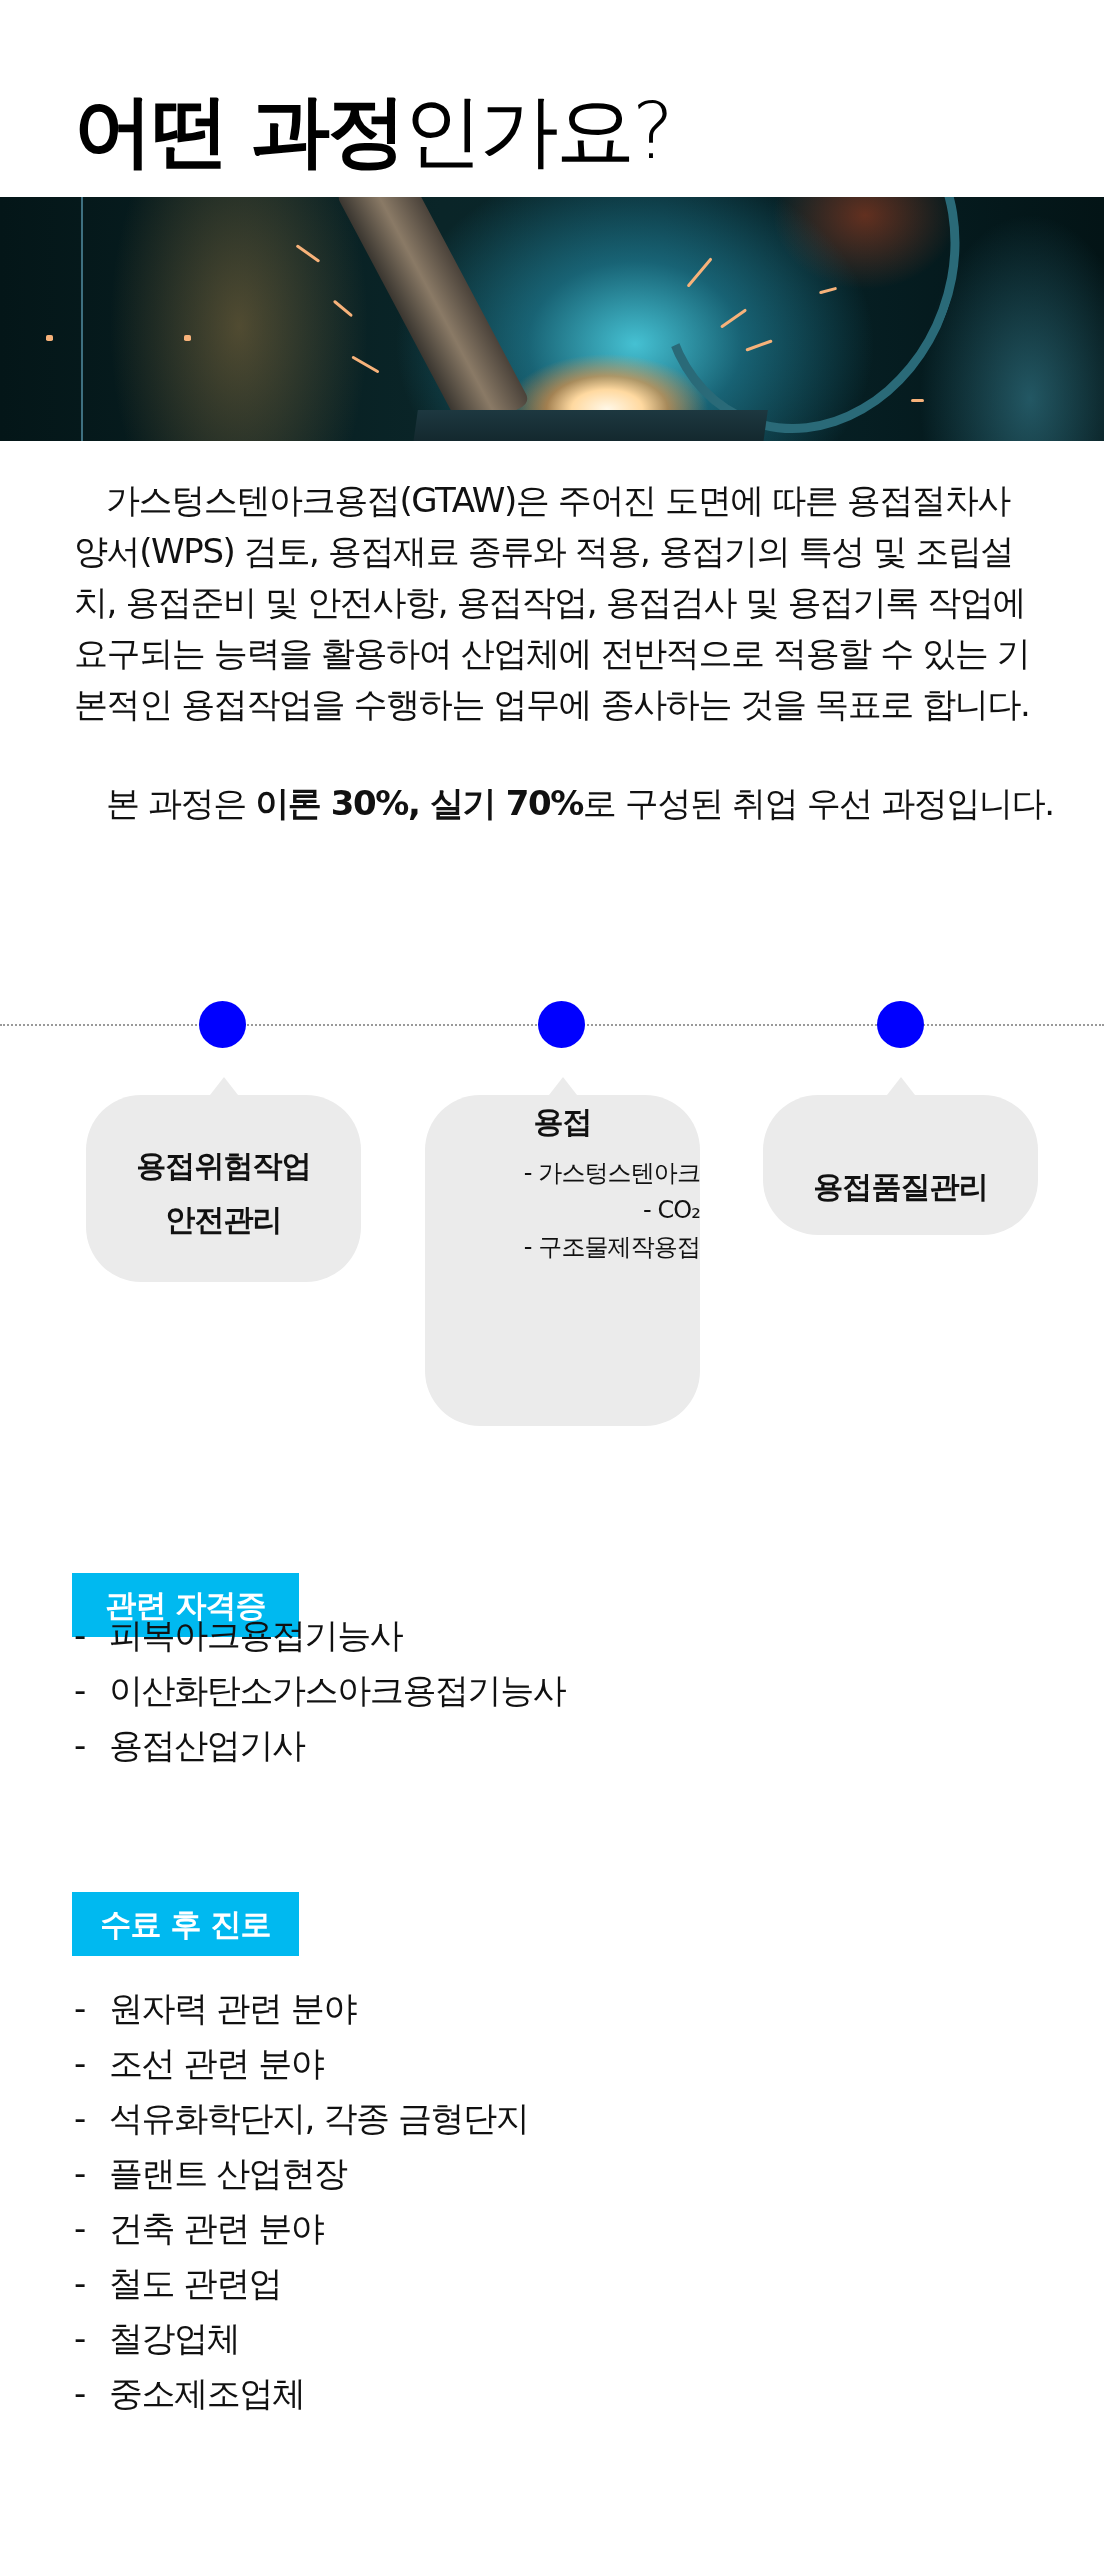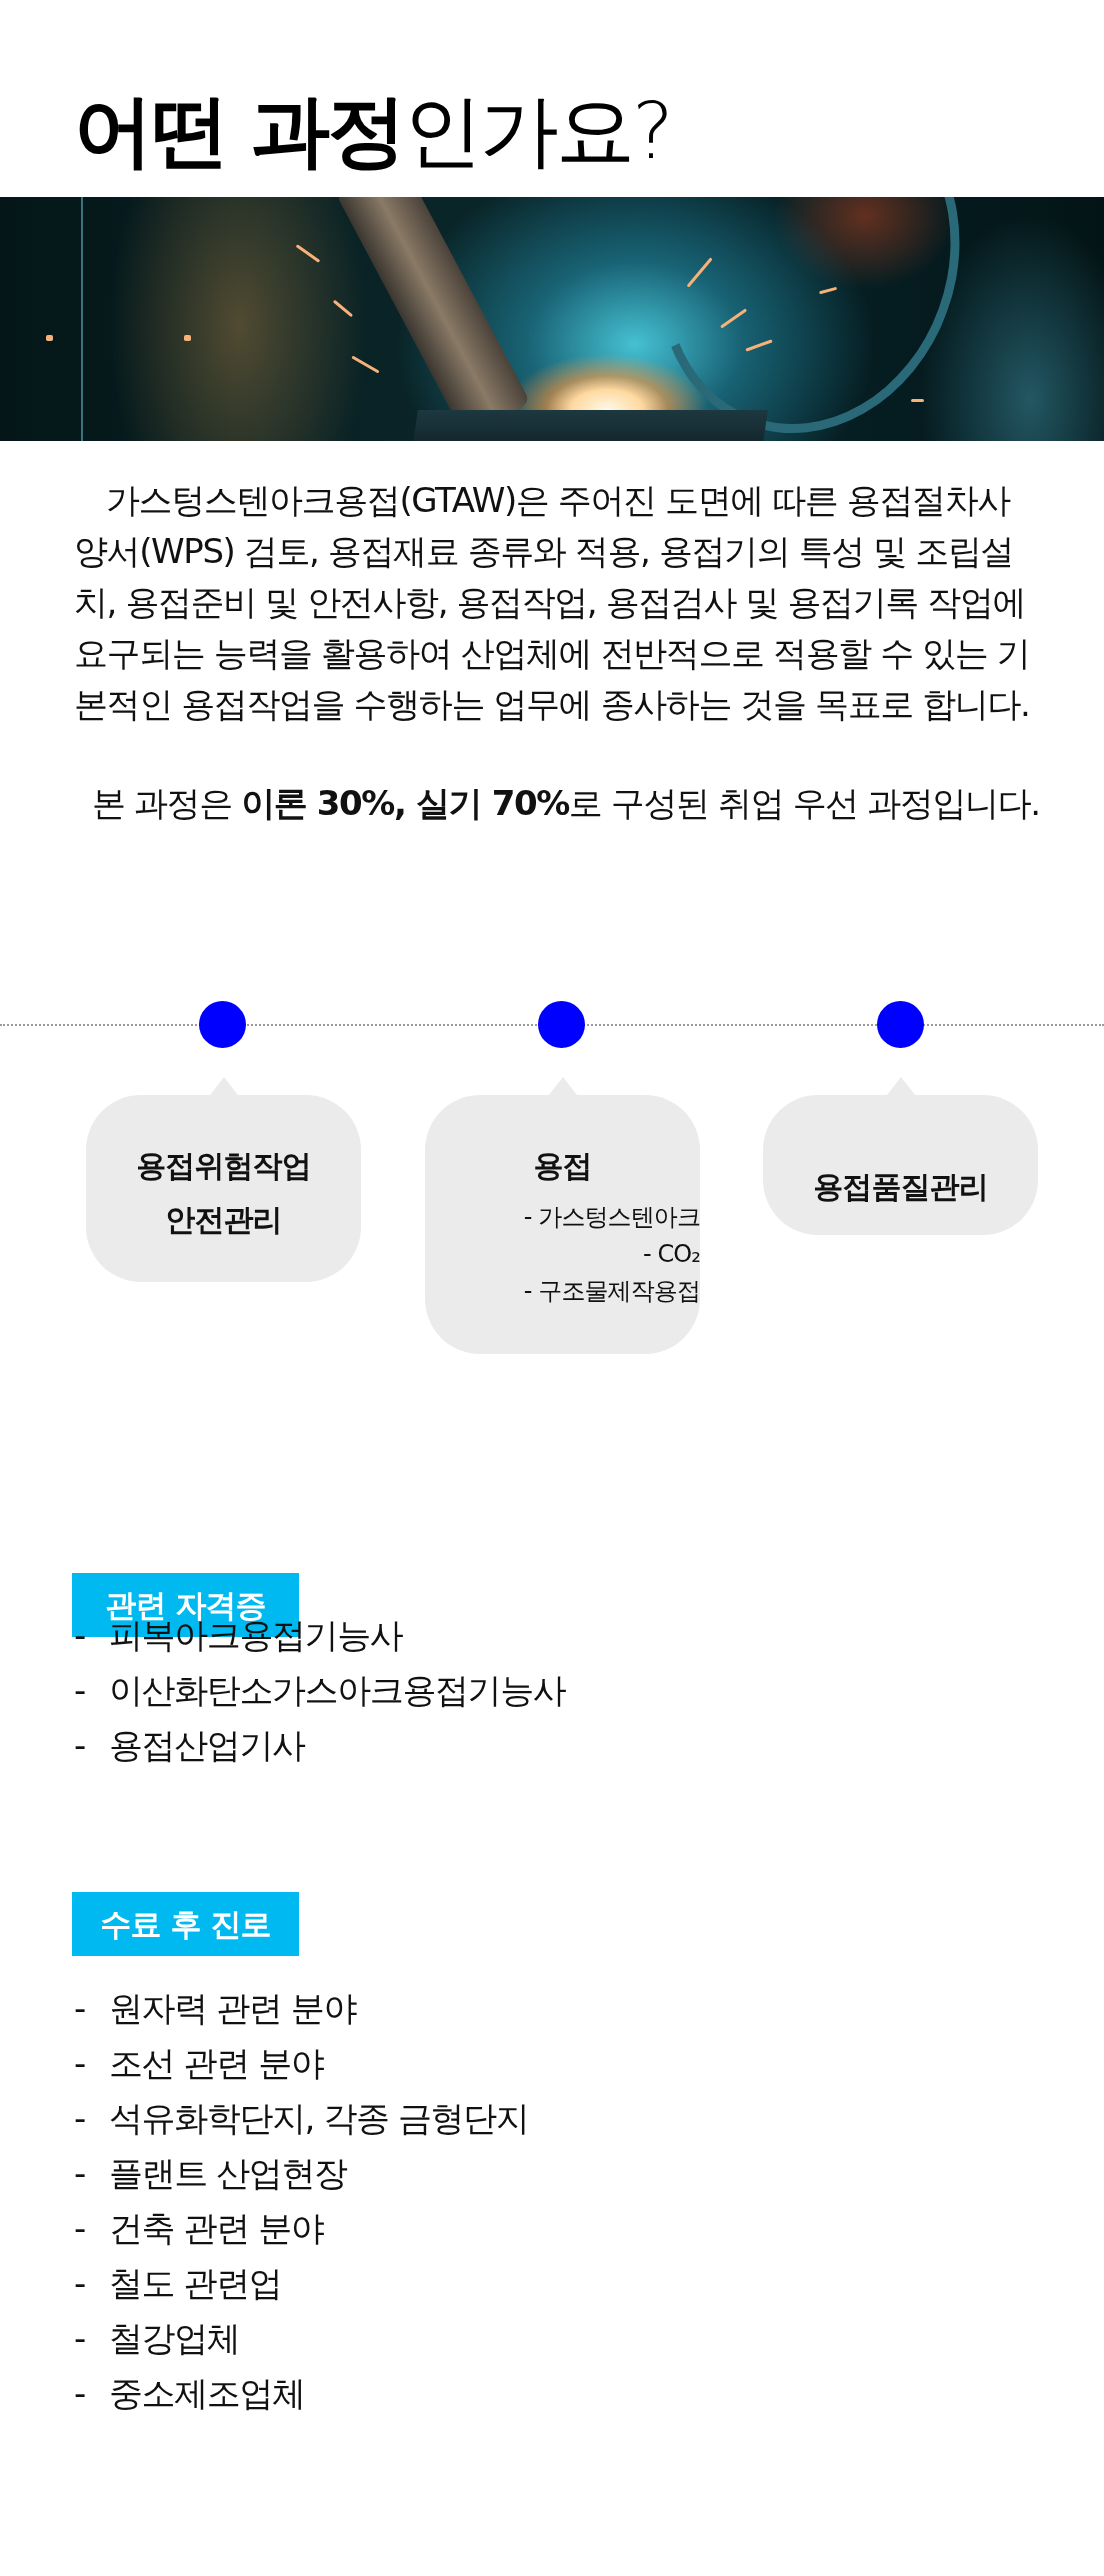--- a/index.html
+++ b/index.html
@@ -24,21 +24,21 @@
                  border: 9.2px solid #2a6a78; border-left-color: transparent; border-top-color: transparent;
                  border-radius: 50%; transform: rotate(20deg); }
   .hero .plate { position: absolute; left: 414px; top: 213px; width: 350px; height: 55px;
                  background: linear-gradient(180deg, #1d3840, #0c1c20); transform: skewX(-8deg); }
   .hero .spark { position: absolute; height: 2.8px; background: #f7b27a; border-radius: 1.8px; }
   .hero .vline { position: absolute; left: 81px; top: 0; width: 1.8px; height: 244px; background: rgba(120,200,230,0.5); }
 
   .para { position: absolute; left: 74px; top: 475px; width: 957px; font-size: 34px; line-height: 51px;
           letter-spacing: -1.4px; margin: 0; color: #111; }
   .para .indent { display: inline-block; width: 32px; }
-  .para2 { position: absolute; left: 92px; top: 778px; font-size: 34px; line-height: 51px;
+  .para2 { position: absolute; left: 106px; top: 778px; font-size: 34px; line-height: 51px;
            letter-spacing: -1.4px; margin: 0; white-space: nowrap; }
   .para2 b { font-weight: 700; }
 
   .timeline { position: absolute; left: 0; top: 1024px; width: 1104px; height: 0;
               border-top: 2.8px dotted #9a9a9a; }
   .dot { position: absolute; top: 1001px; width: 47px; height: 47px; border-radius: 50%; background: #0000ff; }
   .bubble { position: absolute; top: 1095px; width: 275px; background: #ebebeb; border-radius: 55px;
             text-align: center; box-sizing: border-box; }
   .bubble::before { content: ""; position: absolute; top: -18.4px; left: 50%; margin-left: -14px;
                     border-left: 14px solid transparent; border-right: 14px solid transparent;
@@ -82,21 +82,21 @@
 <div class="timeline"></div>
 <div class="dot" style="left:199px"></div>
 <div class="dot" style="left:538px"></div>
 <div class="dot" style="left:877px"></div>
 
 <div class="bubble" style="left:86px;height:187px;padding-top:44px">
   <span class="bt">용접위험작업</span>
   <span class="bt">안전관리</span>
 </div>
 
-<div class="bubble" style="left:425px;height:259px;padding-top:44px">
+<div class="bubble" style="left:425px;height:331px;">
   <span class="bt">용접</span>
   <ul>
     <li>- 가스텅스텐아크</li>
     <li>- CO₂</li>
     <li>- 구조물제작용접</li>
   </ul>
 </div>
 
 <div class="bubble" style="left:763px;height:140px;padding-top:65px">
   <span class="bt">용접품질관리</span>

